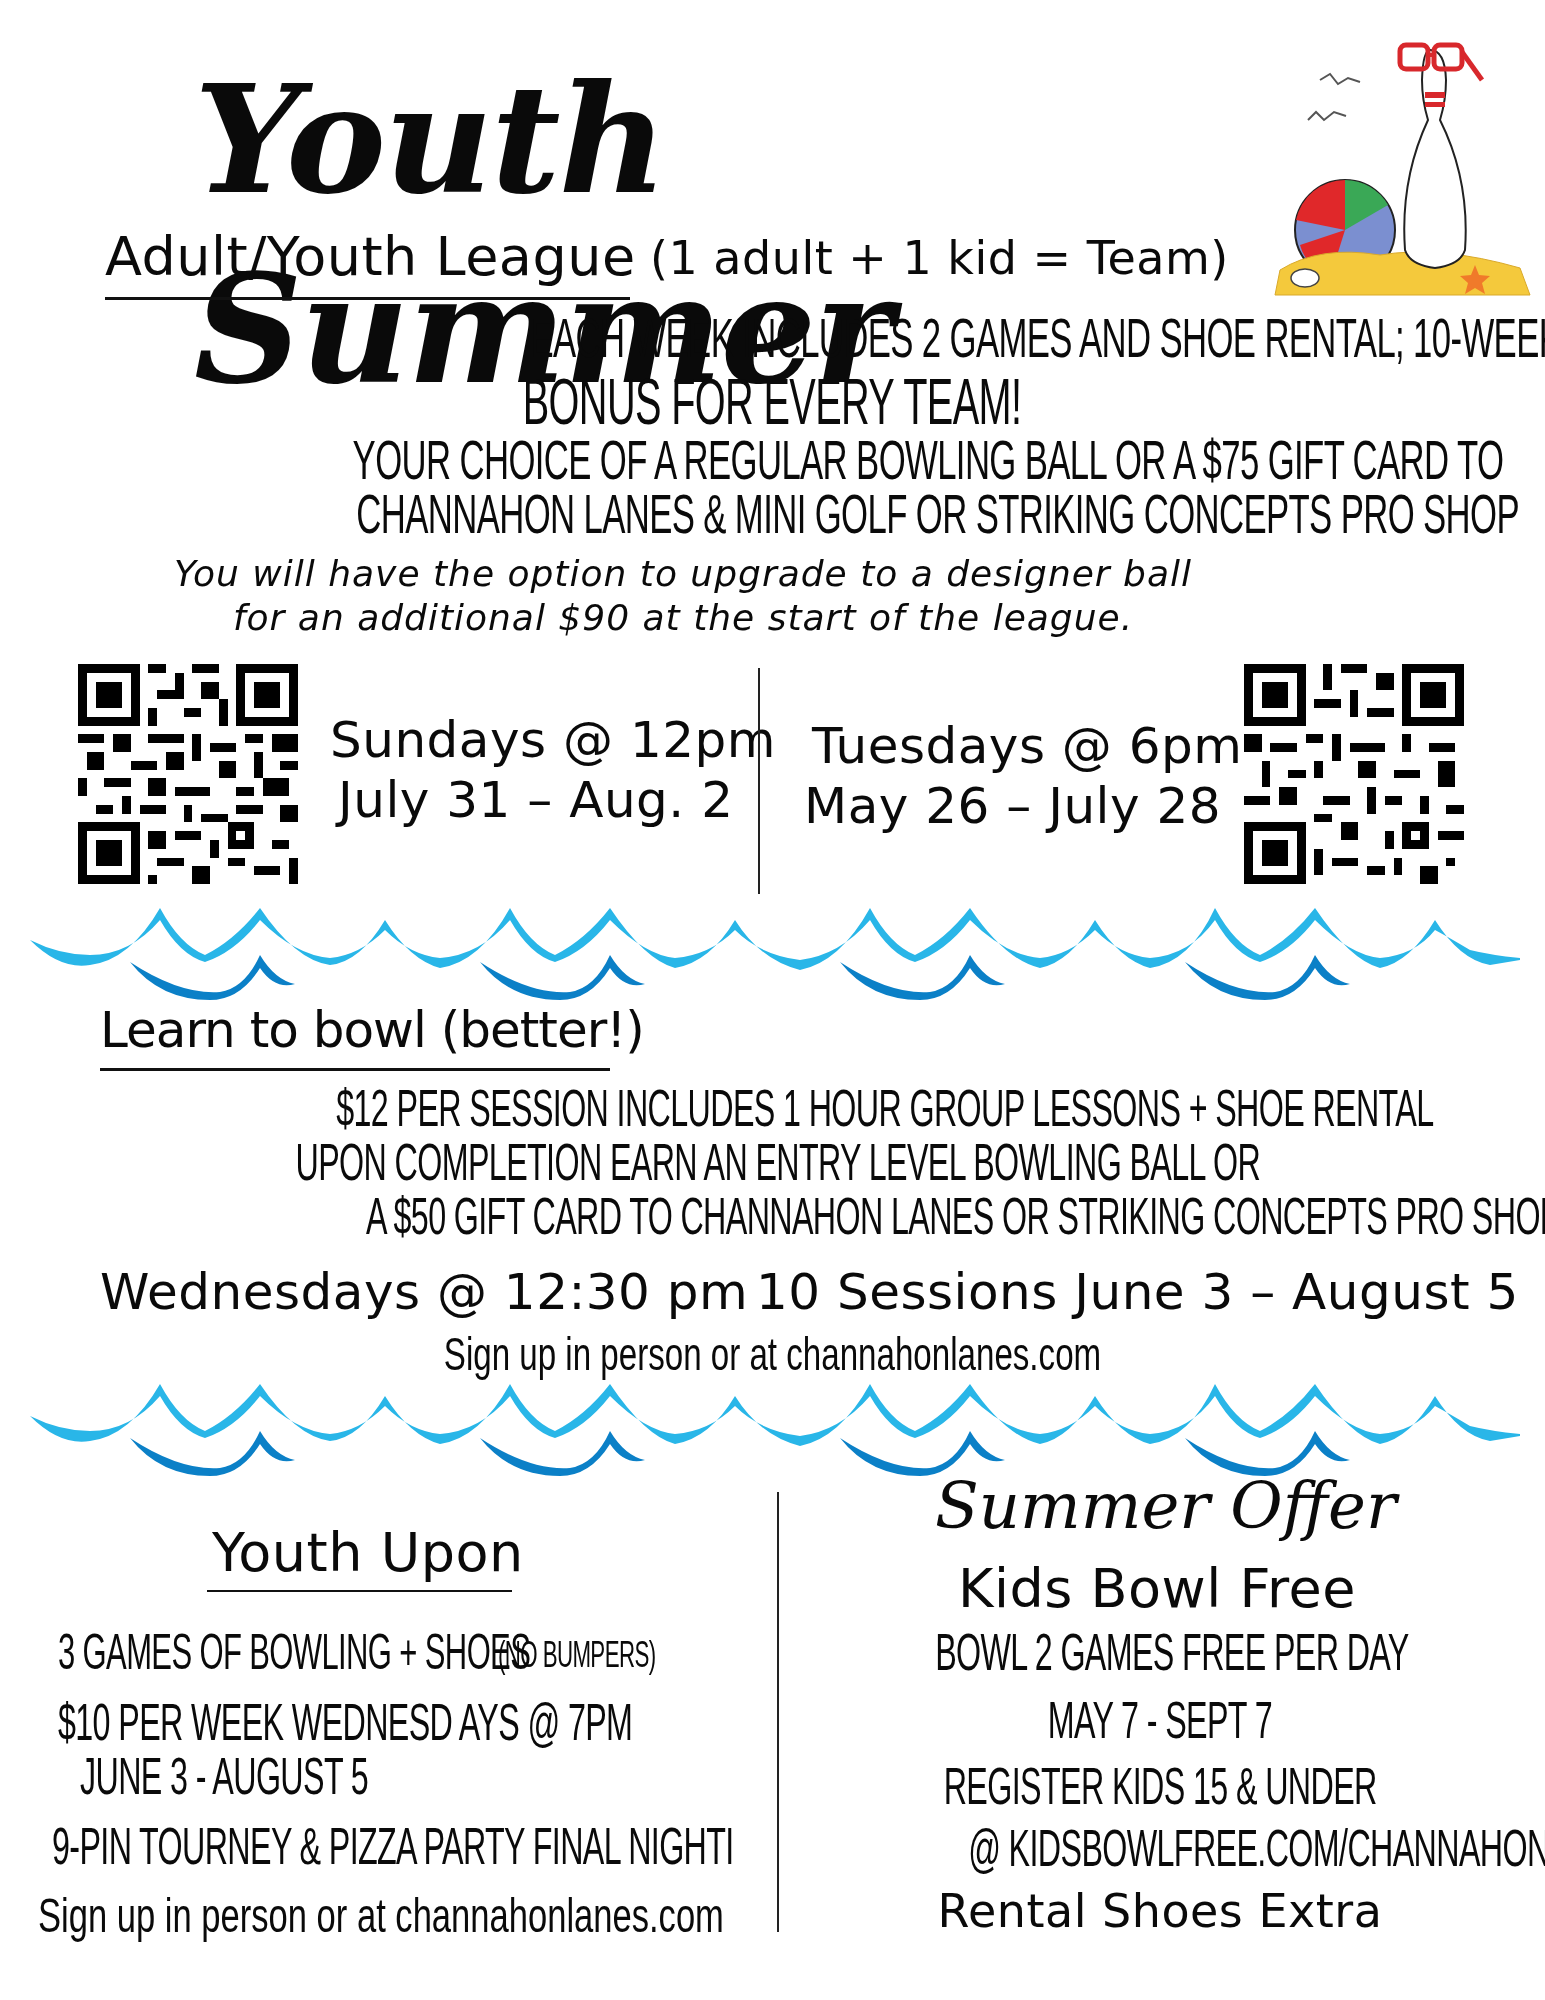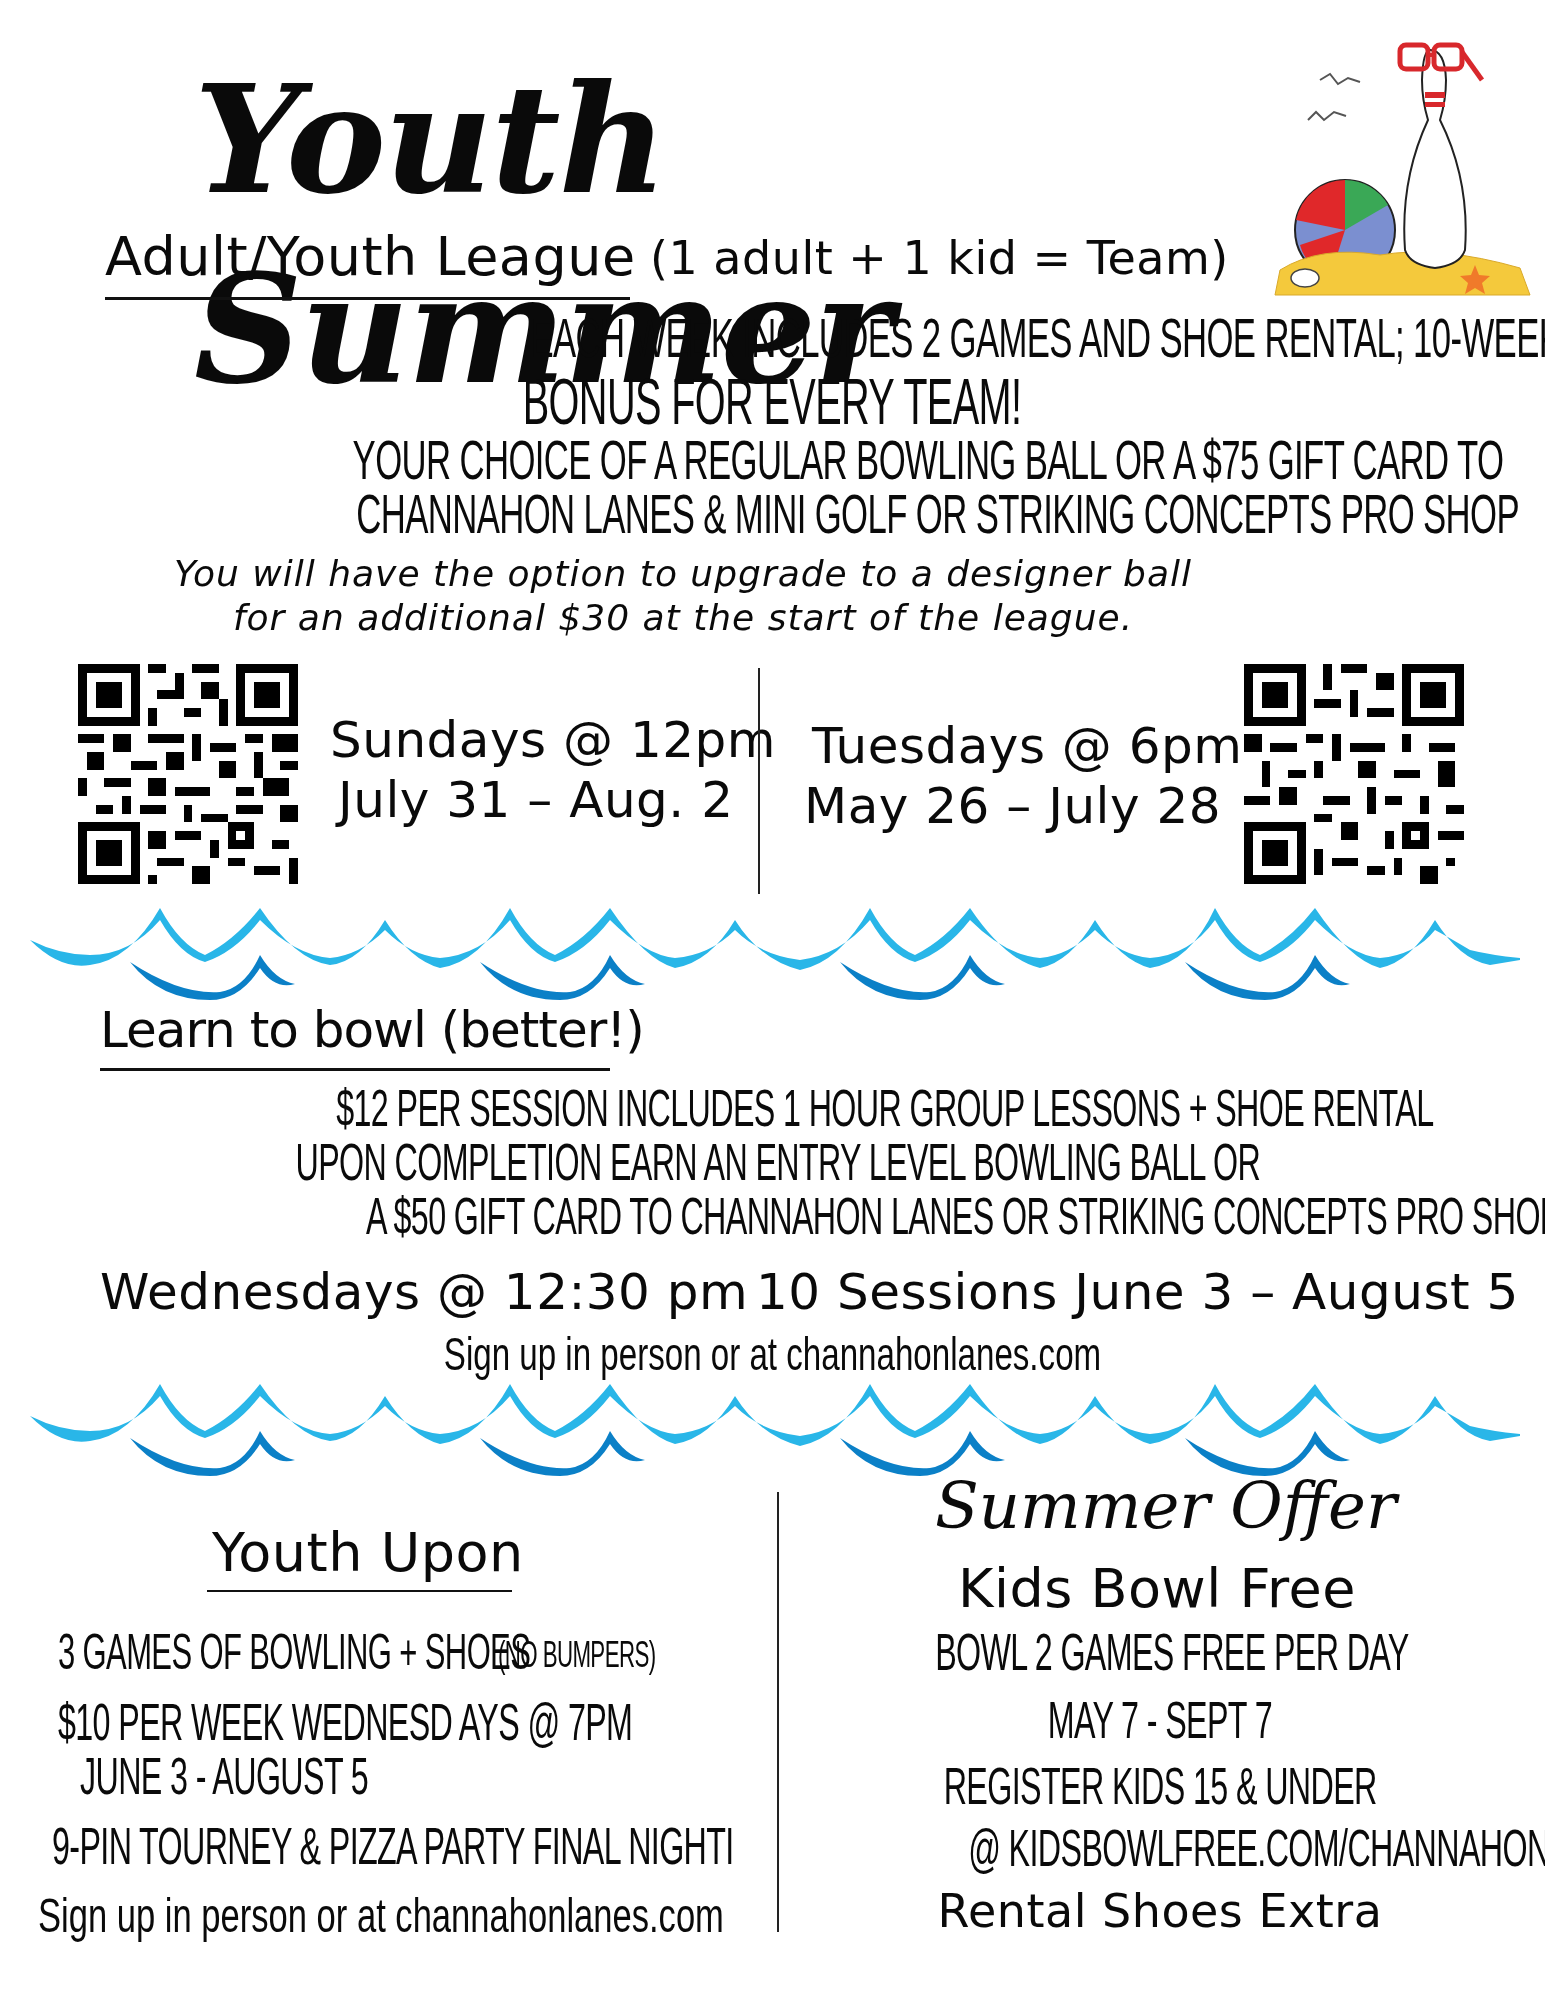--- a/index.html
+++ b/index.html
@@ -102,21 +102,21 @@
 <div class="abs bonus center condensed">
   <span class="cond-inner" style="font-size:64px;">Bonus for every team!</span>
 </div>
 <div class="abs choice1 center condensed">
   <span class="cond-inner" style="font-size:56px;">Your choice of a regular bowling ball or a $75 gift card to</span>
 </div>
 <div class="abs choice2 center condensed">
   <span class="cond-inner" style="font-size:56px;">Channahon Lanes &amp; Mini Golf or Striking Concepts Pro Shop</span>
 </div>
 <div class="abs italic-note center" style="top:552px;">You will have the option to upgrade to a designer ball</div>
-<div class="abs italic-note center" style="top:596px;">for an additional $30 at the start of the league.</div>
+<div class="abs italic-note center" style="top:596px;">for an additional $90 at the start of the league.</div>
 
 <div class="abs qr" style="left:78px; top:664px;">
   <svg width="220" height="220" viewBox="0 0 25 25" shape-rendering="crispEdges">
     <rect width="25" height="25" fill="#fff"></rect>
     <g fill="#000">
       <rect x="0" y="0" width="7" height="7"></rect>
         <rect x="1" y="1" width="5" height="5" fill="#fff"></rect>
         <rect x="2" y="2" width="3" height="3"></rect>
       <rect x="18" y="0" width="7" height="7"></rect>
         <rect x="19" y="1" width="5" height="5" fill="#fff"></rect>

